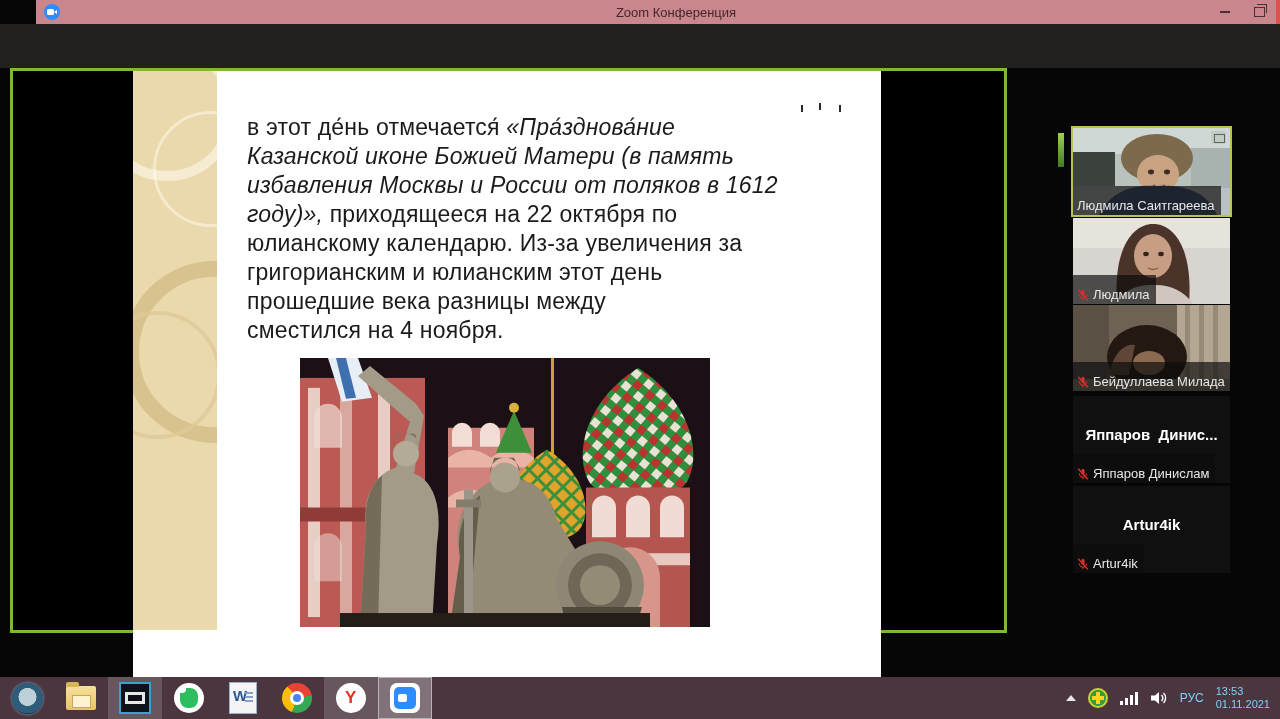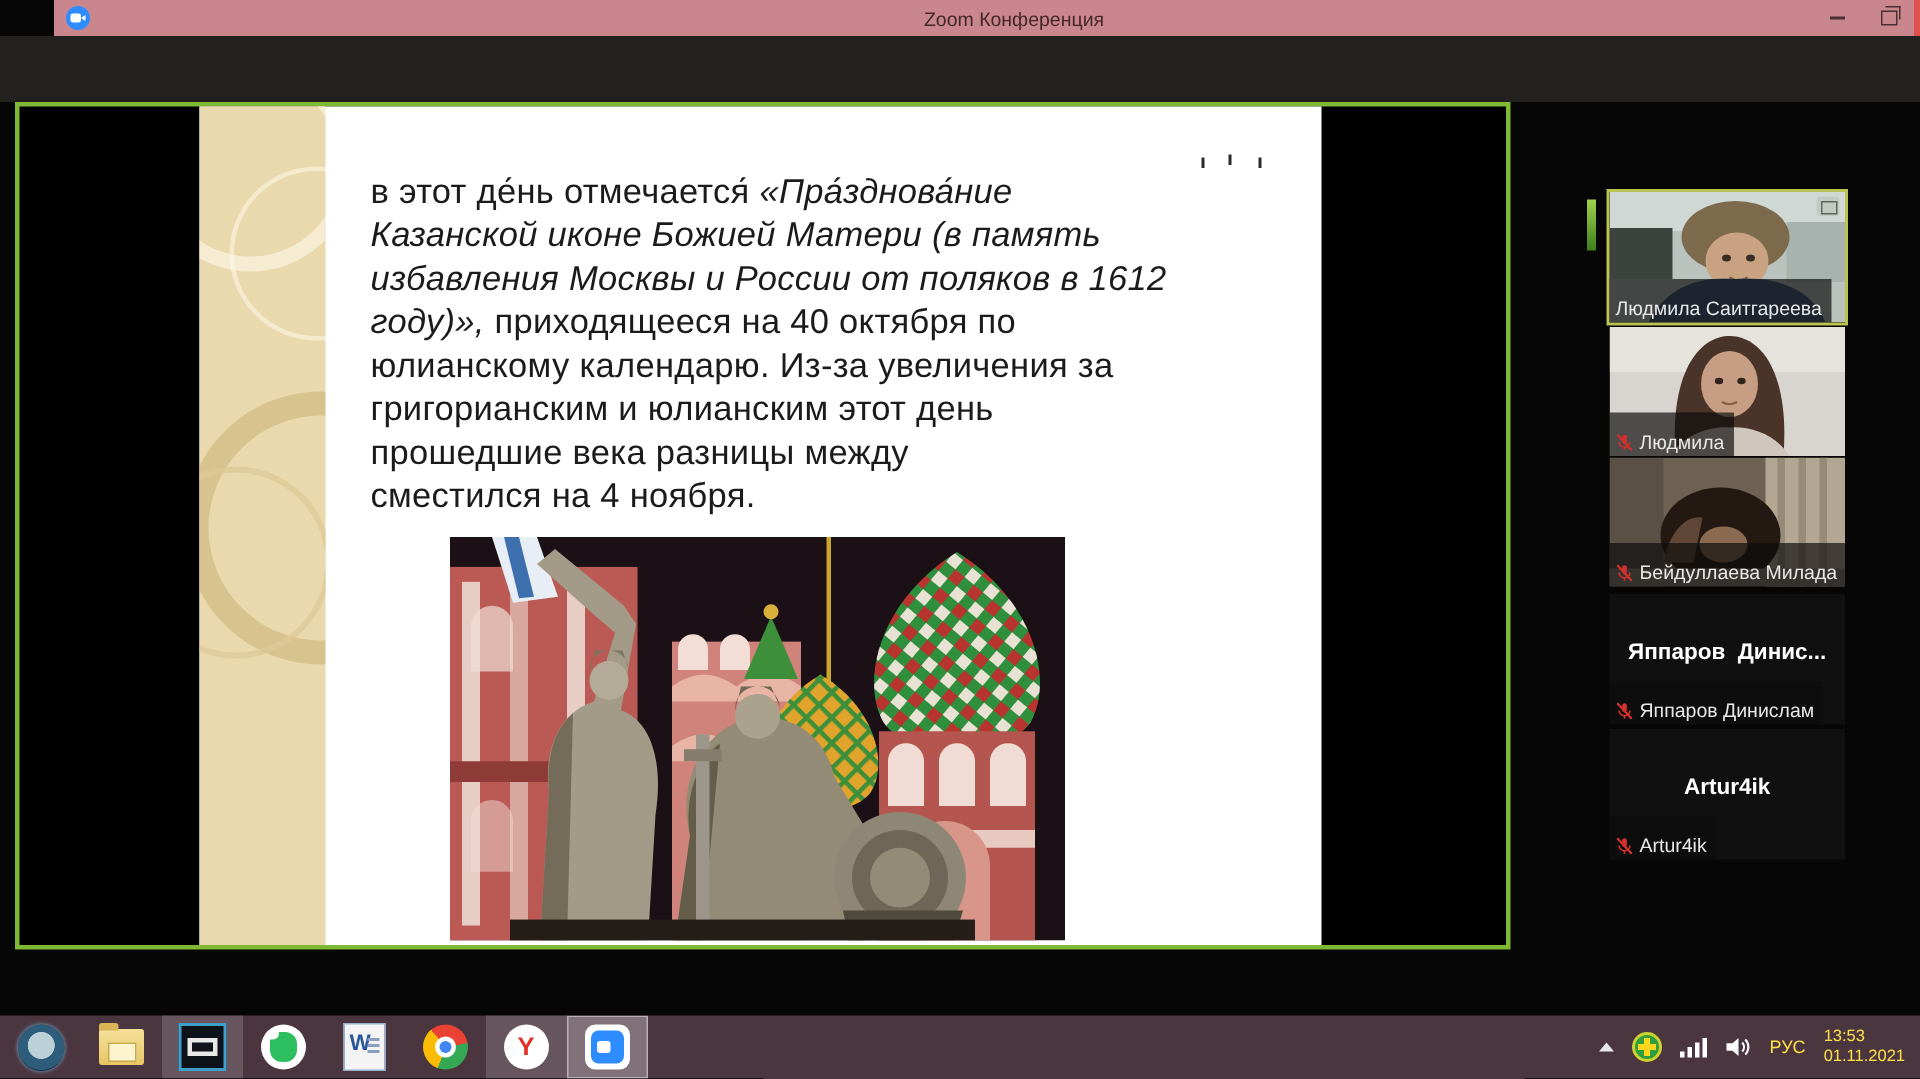--- a/index.html
+++ b/index.html
@@ -17,21 +17,21 @@
   .win-btns{margin-left:auto;display:flex;height:24px;align-items:stretch;}
   .win-btn{width:34px;display:flex;align-items:center;justify-content:center;}
   .min-glyph{width:10px;height:2px;background:#4a2f34;}
   .restore-glyph{width:9px;height:8px;border:1px solid #4a2f34;position:relative;background:transparent;}
   .restore-glyph::before{content:"";position:absolute;left:2px;top:-4px;width:9px;height:8px;border:1px solid #4a2f34;border-bottom:none;border-left:none;}
   .close-btn{width:40px;background:#e0504e;color:#fff;font-size:12px;display:flex;align-items:center;justify-content:center;}
   
   .desktop-top-strip{position:absolute;left:0;top:24px;width:1280px;height:44px;background:#232120;}
   
   .share-region{position:absolute;left:10px;top:68px;width:991px;height:559px;border:3px solid #7fb832;background:#000;}
-  .slide{position:absolute;left:120px;top:0;width:748px;height:559px;background:#fff;}
+  .slide{position:absolute;left:120px;top:0;width:748px;height:648px;background:#fff;}
   .slide-band{position:absolute;left:0;top:0;width:84px;height:559px;background:#ead9ad;overflow:hidden;}
   .ring{position:absolute;border-radius:50%;}
   .ring1{left:-36px;top:-30px;width:120px;height:120px;border:10px solid rgba(255,252,240,.55);}
   .ring2{left:20px;top:40px;width:110px;height:110px;border:3px solid rgba(255,252,240,.5);}
   .ring3{left:-10px;top:190px;width:150px;height:150px;border:16px solid rgba(195,168,106,.45);}
   .ring4{left:-40px;top:240px;width:120px;height:120px;border:4px solid rgba(222,201,150,.8);}
   .slide-text{position:absolute;left:114px;top:42px;width:620px;font-size:23px;line-height:29px;color:#1b1b1b;letter-spacing:.2px;}
   .slide-text .it{font-style:italic;}
   .tick{position:absolute;width:2px;height:7px;background:#2a2a2a;}
   .slide-photo{position:absolute;left:167px;top:287px;width:410px;height:269px;}
@@ -64,21 +64,21 @@
   .ic-word::before{content:"W";position:absolute;left:3px;top:4px;color:#2b579a;font-size:15px;}
   .ic-word::after{content:"";position:absolute;right:3px;top:9px;width:8px;height:2px;background:#8aa0c0;box-shadow:0 4px 0 #8aa0c0,0 8px 0 #8aa0c0;}
   .ic-chrome{width:30px;height:30px;border-radius:50%;background:conic-gradient(from -40deg,#ea4335 0 120deg,#34a853 0 240deg,#fbbc05 0 360deg);position:relative;}
   .ic-chrome::before{content:"";position:absolute;left:8px;top:8px;width:14px;height:14px;border-radius:50%;background:#fff;}
   .ic-chrome::after{content:"";position:absolute;left:11px;top:11px;width:8px;height:8px;border-radius:50%;background:#4286f5;}
   .ic-yandex{width:30px;height:30px;border-radius:50%;background:#fff;position:relative;}
   .ic-yandex::before{content:"Y";position:absolute;left:9px;top:5px;color:#e03226;font-size:17px;font-weight:bold;}
   .ic-zoomapp{width:30px;height:30px;border-radius:7px;background:#fff;position:relative;}
   .ic-zoomapp::before{content:"";position:absolute;left:4px;top:4px;width:22px;height:22px;border-radius:5px;background:#2d8cff;}
   .ic-zoomapp::after{content:"";position:absolute;left:8px;top:11px;width:9px;height:8px;border-radius:2px;background:#fff;box-shadow:11px 0 0 -4px #fff;}
-  .tray{margin-left:auto;display:flex;align-items:center;gap:12px;padding-right:10px;color:#fde047;}
+  .tray{margin-left:auto;display:flex;align-items:center;gap:12px;padding-right:10px;color:#7dd3fc;}
   .caret{width:0;height:0;border-left:5px solid transparent;border-right:5px solid transparent;border-bottom:6px solid #e8e8e8;}
   .ic-av{width:16px;height:16px;border-radius:50%;background:#2f9e3f;border:2px solid #cfd22e;position:relative;}
   .ic-av::before{content:"";position:absolute;left:6px;top:2px;width:4px;height:12px;background:#ffd61e;}
   .ic-av::after{content:"";position:absolute;left:2px;top:6px;width:12px;height:4px;background:#ffd61e;}
   .bars{display:flex;align-items:flex-end;gap:2px;height:14px;}
   .bars i{display:block;width:3px;background:#fff;}
   .lang{font-size:12px;}
   .clock{font-size:11px;line-height:13px;}
 </style>
 </head>
@@ -110,21 +110,21 @@
     </div>
 
     <div class="tick" style="left:668px;top:34px;"></div>
     <div class="tick" style="left:686px;top:32px;"></div>
     <div class="tick" style="left:706px;top:34px;"></div>
 
     <div class="slide-text">
       <div><span>в этот де́нь отмечается́ </span><span class="it">«Пра́зднова́ние</span></div>
       <div class="it"><span>Казанской иконе Божией Матери (в память</span></div>
       <div class="it"><span>избавления Москвы и России от поляков в 1612</span></div>
-      <div><span class="it">году)»,</span><span> приходящееся на 40 октября по</span></div>
+      <div><span class="it">году)»,</span><span> приходящееся на 22 октября по</span></div>
       <div><span>юлианскому календарю. Из-за увеличения за</span></div>
       <div><span>григорианским и юлианским этот день</span></div>
       <div><span>прошедшие века разницы между</span></div>
       <div><span>сместился на 4 ноября.</span></div>
     </div>
 
     <svg class="slide-photo" viewBox="0 0 410 270" preserveAspectRatio="none">
       <defs>
         <pattern id="dome1" width="16" height="16" patternUnits="userSpaceOnUse" patternTransform="rotate(40)">
           <rect width="16" height="16" fill="#b8352f"></rect>

